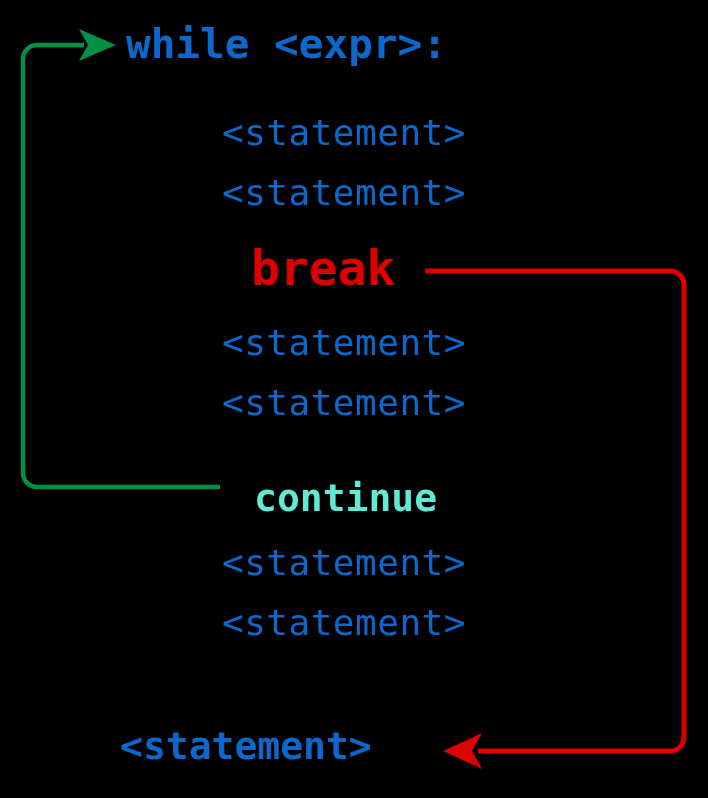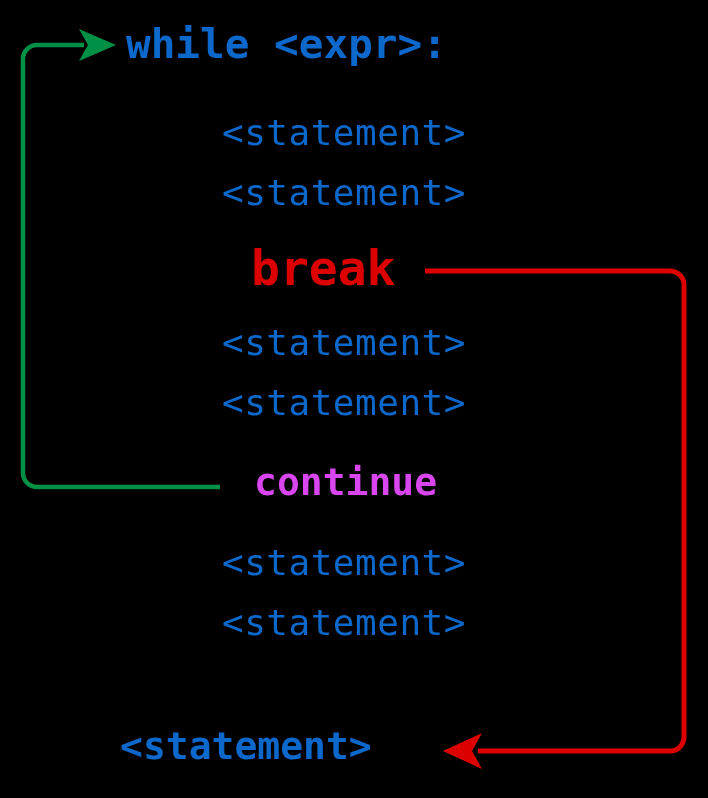--- a/index.html
+++ b/index.html
@@ -44,24 +44,24 @@
   .stmt-6 { left: 222px; top: 623px; }
   .kw-break {
     left: 251px;
     top: 268px;
     font-size: 48px;
     font-weight: bold;
     color: #dc0000;
   }
   .kw-continue {
     left: 254px;
-    top: 482px;
+    top: 498px;
     font-size: 38px;
     font-weight: bold;
-    color: #d946ef;
+    color: #5eead4;
   }
   .stmt-final {
     left: 120px;
     top: 746px;
     font-size: 38px;
     font-weight: bold;
     color: #0d68cc;
   }
   #arrows {
     position: absolute;

